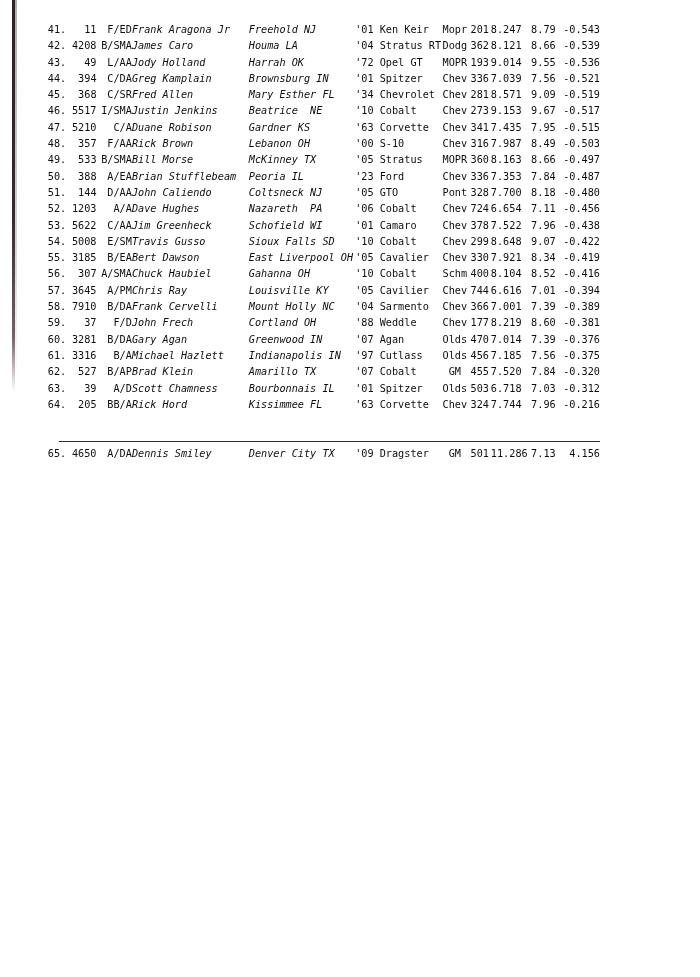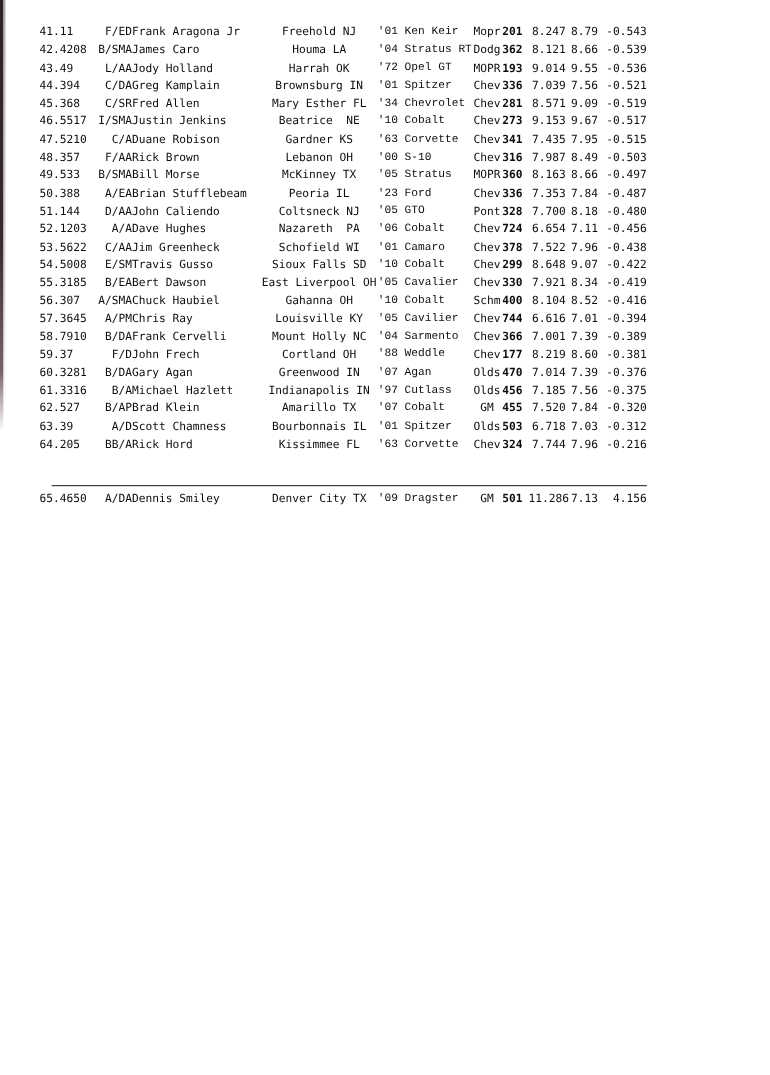--- a/index.html
+++ b/index.html
@@ -38,21 +38,21 @@
     width: 2px;
     height: 380px;
     background: linear-gradient(to bottom,
                 rgba(120,100,104,0.55) 0%,
                 rgba(160,140,144,0.35) 70%,
                 rgba(255,255,255,0) 100%);
   }
 
   .sheet {
     position: absolute;
-    left: 0;
+    left: 12px;
     top: 0;
     width: 588px;
     height: 977px;
   }
 
   table.results {
     position: absolute;
     left: 34px;
     top: 22px;
     border-collapse: collapse;
@@ -63,28 +63,28 @@
   }
   table.results td {
     padding: 0;
     height: 16.3px;
     vertical-align: top;
     font-variant-numeric: tabular-nums;
   }
 
   
   .c-pos   { width: 26px; text-align: right; padding-right: 0; }
-  .c-num   { width: 48px; text-align: left; padding-right: 0; margin-top: 16px; }
+  .c-num   { width: 48px; text-align: right; padding-right: 0; margin-top: 16px; }
   .c-class { width: 50px; text-align: right; padding-right: 0; }
-  .c-name  { width: 156px; text-align: left;  padding-left: 8px; }
-  .c-city  { width: 113px; text-align: center;  padding-left: 0; }
-  .c-car   { width: 82px;  text-align: left;  padding-left: 0; font-family: Liberation Mono, monospace; }
+  .c-name  { width: 156px; text-align: left;  padding-left: 8px; font-style: italic; }
+  .c-city  { width: 113px; text-align: left;  padding-left: 0; font-style: italic; }
+  .c-car   { width: 82px;  text-align: left;  padding-left: 0; }
   .c-make  { width: 37px;  text-align: center;  padding-left: 0; }
-  .c-ci    { width: 34px;  text-align: left; padding-right: 0; font-weight: bold; }
-  .c-et    { width: 51px;  text-align: center; padding-right: 0; }
+  .c-ci    { width: 34px;  text-align: center; padding-right: 0; }
+  .c-et    { width: 51px;  text-align: left; padding-right: 0; }
   .c-dial  { width: 44px;  text-align: left; padding-right: 0; }
   .c-diff  { width: 48px;  text-align: right; padding-right: 0; margin-top: 38px; }
 
   
   .rule-row td {
     height: 14px;
     padding: 0;
   }
   .rule-row .rule-cell {
     position: relative;

